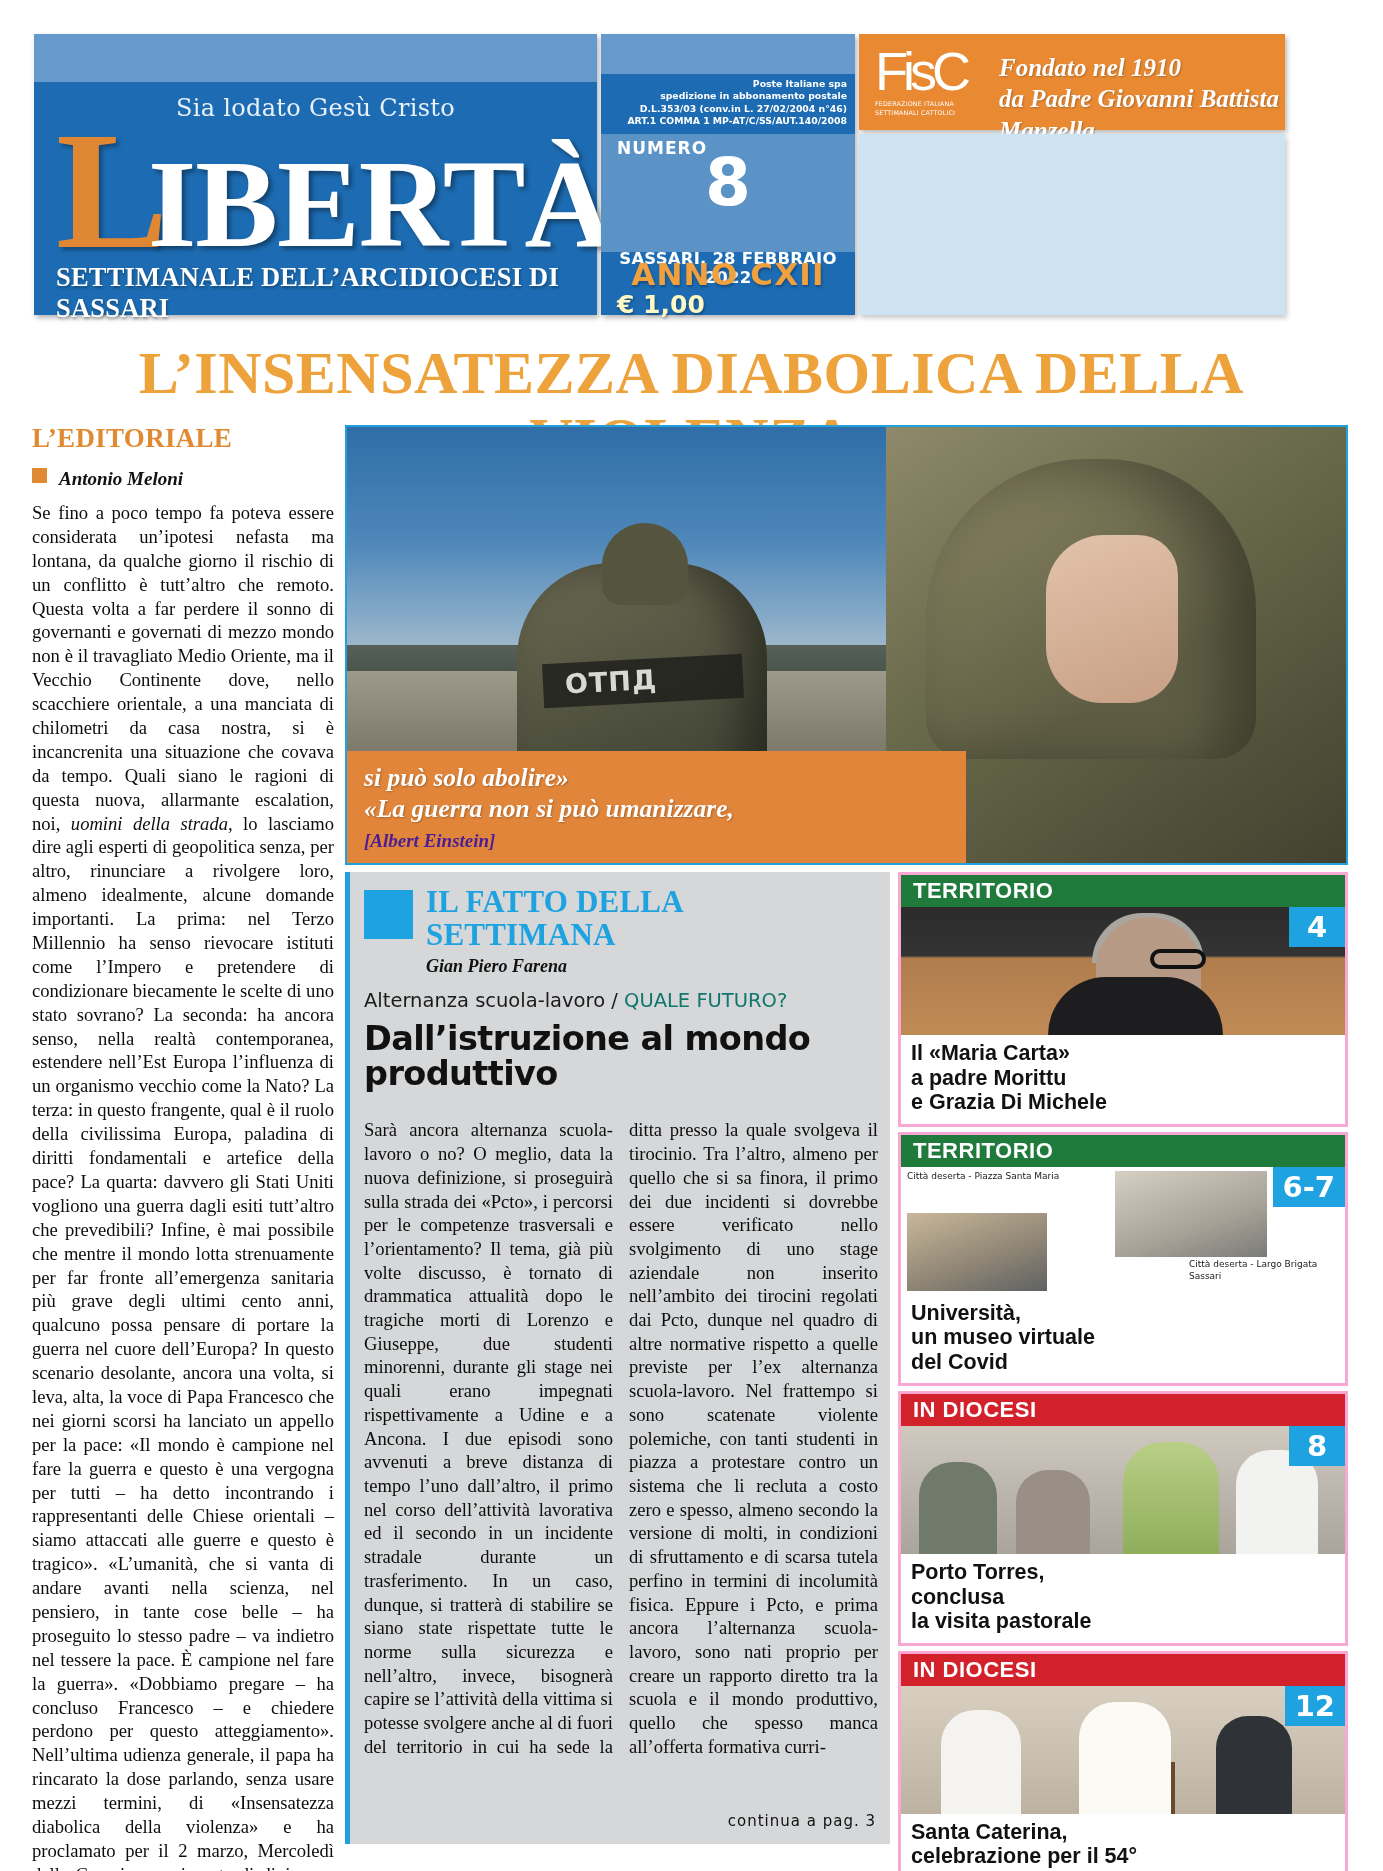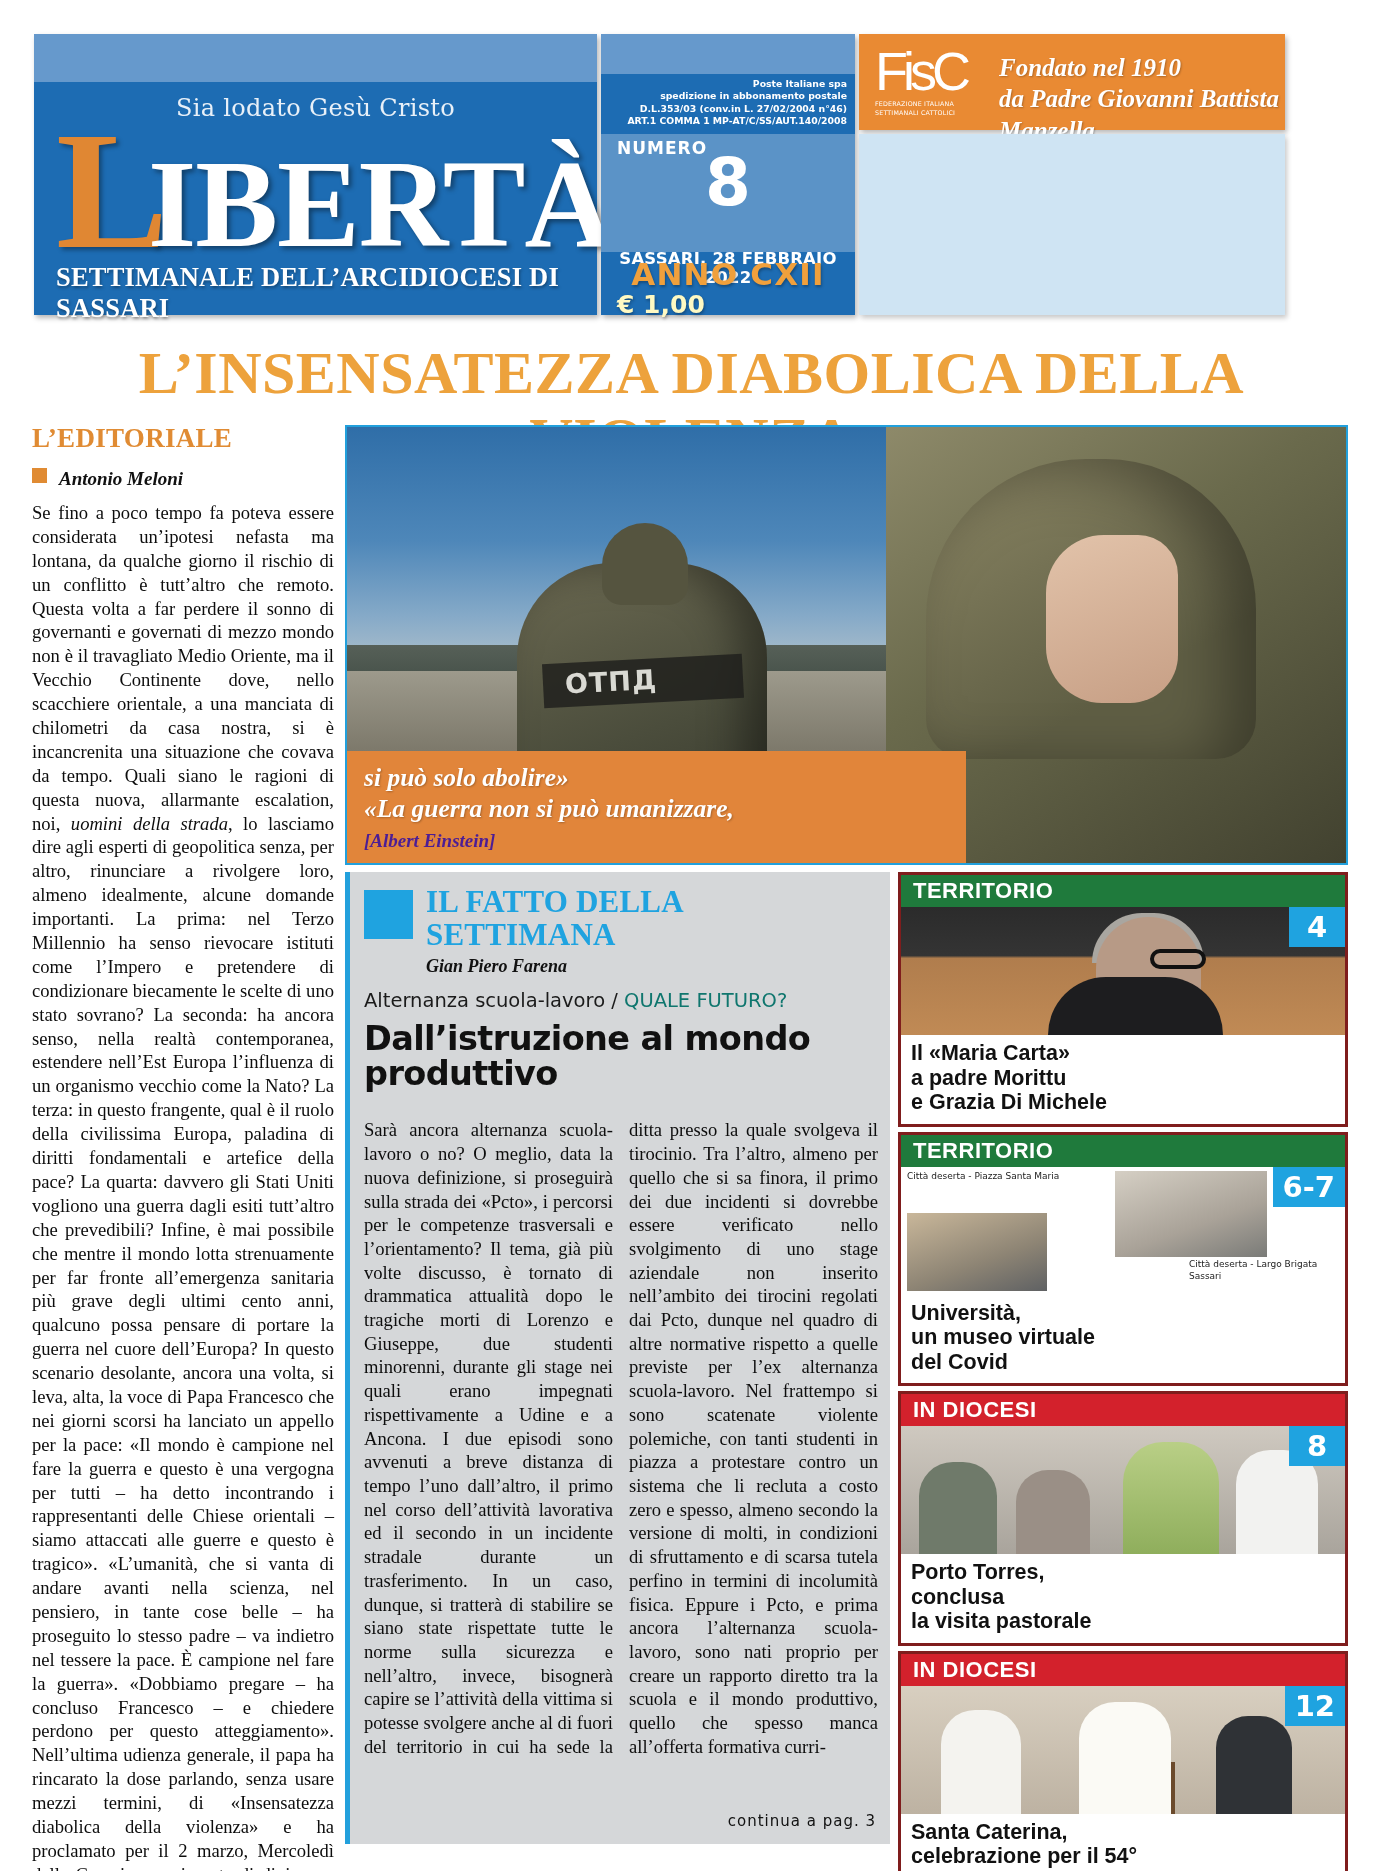--- a/index.html
+++ b/index.html
@@ -127,21 +127,21 @@
   .fatto-kick .hl { color: #0f766e; font-weight: 400; }
   .fatto-h1 { margin-top: 9px; font-family: "DejaVu Sans", sans-serif; font-weight: 700; font-size: 33.5px;
               color: #111; letter-spacing: -.6px; line-height: 1.05; }
   .fatto-cols { margin-top: 27px; column-count: 2; column-gap: 16px; font-family: "Liberation Serif", serif;
                 font-size: 18.6px; line-height: 1.275; text-align: justify; color: #0d0d0d; hyphens: auto; }
   .fatto-cont { position: absolute; right: 14px; bottom: 14px; font-family: "DejaVu Sans", sans-serif;
                 font-size: 15px; color: #111; letter-spacing: 1px; }
 
   
   .side { position: absolute; left: 898px; top: 872px; width: 450px; }
-  .sbox { position: relative; margin-bottom: 5px; border: 3px solid #7f1d1d; background: #fff; }
+  .sbox { position: relative; margin-bottom: 5px; border: 3px solid #f9a8d4; background: #fff; }
   .sbar { height: 32px; display: flex; align-items: center; padding-left: 12px; color: #fff;
           font-family: "Liberation Sans", sans-serif; font-weight: 700; font-size: 22px; letter-spacing: .5px; }
   .sbar.green { background: #1f7a3c; }
   .sbar.red { background: #d3212c; }
   .spagenum { position: absolute; right: 0; top: 32px; min-width: 56px; height: 40px; background: #1fa3e0;
               color: #fff; font-family: "DejaVu Sans", sans-serif; font-weight: 700; font-size: 29px;
               display: flex; align-items: center; justify-content: center; padding: 0 10px; z-index: 3; }
   .sphoto { width: 100%; height: 128px; position: relative; overflow: hidden; }
   .sttl { padding: 6px 10px 9px 10px; font-family: "Liberation Sans", sans-serif; font-weight: 700;
           font-size: 21.5px; line-height: 1.14; color: #111; }

